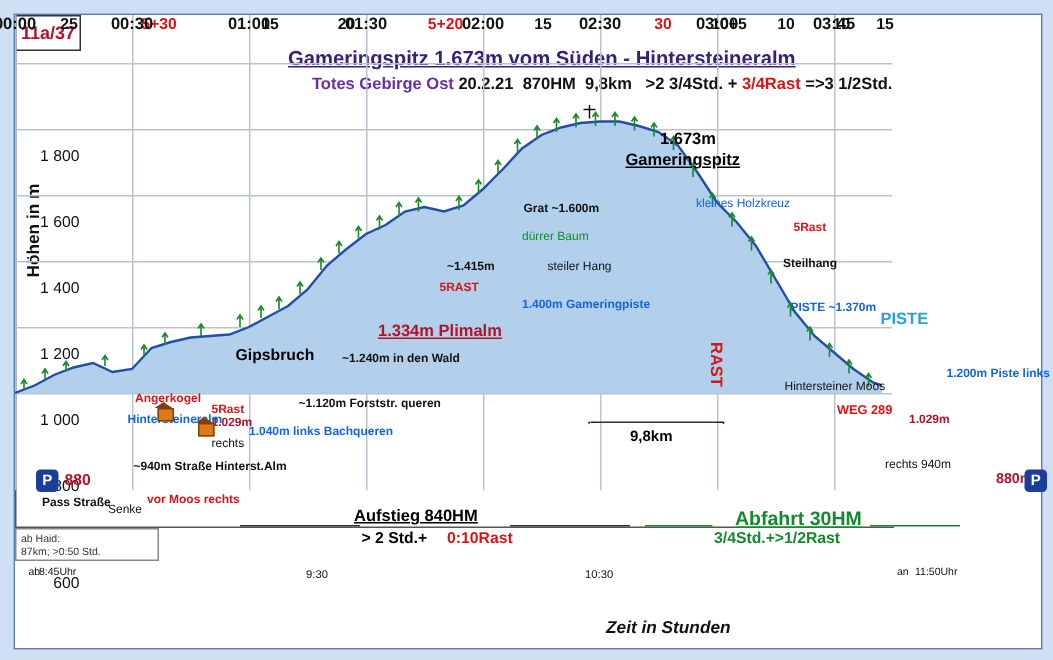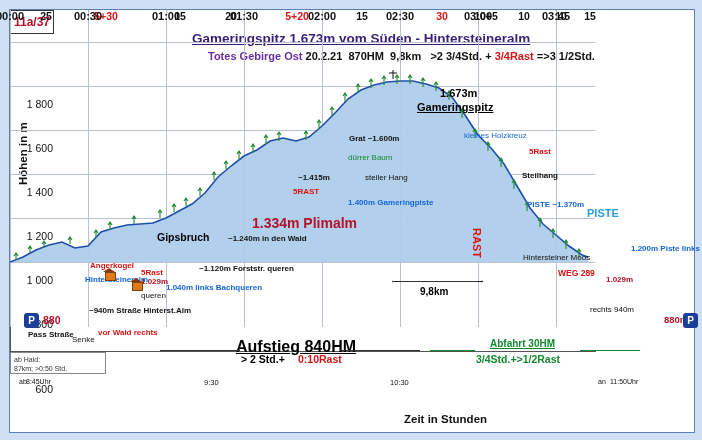--- a/index.html
+++ b/index.html
@@ -19,21 +19,21 @@
   #plot{left:52px;top:62px;width:585px;height:317px;background:#ffffff;border-left:1px solid #555;border-bottom:1px solid #555;}
   #plotinner{position:absolute;left:0;top:0;width:585px;height:317px;overflow:hidden;}
   .gridh{position:absolute;left:0;width:585px;height:1px;background:#b9c3cf;}
   .gridv{position:absolute;top:0;width:1px;height:317px;background:#b9c3cf;}
   .ylab{position:absolute;right:641px;font-size:10.5px;color:#111;text-align:right;width:60px;}
   #ytitle{left:8px;top:175px;font-size:11.5px;font-weight:bold;color:#111;transform:rotate(-90deg);transform-origin:left top;}
 
   
   #xaxisrow{left:52px;top:381px;width:585px;height:18px;}
   .xt{position:absolute;top:0;font-size:11px;font-weight:bold;color:#111;transform:translateX(-50%);}
-  #xtitle{left:394px;top:404px;font-size:11.5px;font-weight:bold;color:#111;}
+  #xtitle{left:394px;top:404px;font-size:11.5px;font-weight:bold;color:#111;font-style:italic;}
   #segrow{left:52px;top:363px;width:585px;height:14px;}
   .seg{position:absolute;top:0;font-size:10.5px;font-weight:bold;transform:translateX(-50%);}
 
   
   .note{position:absolute;font-size:8px;color:#111;white-space:nowrap;}
   .red{color:#d81414;}
   .blue{color:#1565d8;padding-left:25px;}
   .green{color:#138a2e;}
   .darkred{color:#b3132a;}
   .bold{font-weight:bold;}
@@ -154,34 +154,34 @@
   <div class="t bold" style="left:407px;top:92px;font-size:11px;text-decoration:underline">Gameringspitz</div>
 
   <div class="note bold" style="left:339px;top:124px">Grat ~1.600m</div>
   <div class="note blue" style="left:429px;top:121px">kleines Holzkreuz</div>
   <div class="note green" style="left:338px;top:143px">dürrer Baum</div>
   <div class="note" style="left:355px;top:163px">steiler Hang</div>
 
   <div class="note bold" style="left:288px;top:163px">~1.415m</div>
   <div class="note bold red" style="left:283px;top:177px">5RAST</div>
   <div class="note bold blue" style="left:313px;top:188px">1.400m Gameringpiste</div>
-  <div class="note bold darkred" style="left:242px;top:205px;font-size:14px;">1.334m Plimalm</div>
+  <div class="note bold darkred" style="left:242px;top:205px;font-size:11px;text-decoration:underline">1.334m Plimalm</div>
   <div class="note bold" style="left:218px;top:224px">~1.240m in den Wald</div>
   <div class="t bold" style="left:147px;top:222px;font-size:10.5px">Gipsbruch</div>
   <div class="note bold" style="left:189px;top:254px">~1.120m Forststr. queren</div>
   <div class="note bold blue" style="left:131px;top:273px">1.040m links Bachqueren</div>
 
   <div class="note bold red" style="left:80px;top:251px">Angerkogel</div>
   <div class="note bold red" style="left:131px;top:258px">5Rast</div>
   <div class="note bold darkred" style="left:131px;top:267px">1.029m</div>
-  <div class="note" style="left:131px;top:281px">queren</div>
+  <div class="note" style="left:131px;top:281px">rechts</div>
   <div class="note bold blue" style="left:50px;top:265px">Hintersteineralm</div>
   <div class="note bold" style="left:79px;top:296px">~940m Straße Hinterst.Alm</div>
   <div class="note" style="left:62px;top:325px">Senke</div>
-  <div class="note bold red" style="left:88px;top:318px">vor Wald rechts</div>
+  <div class="note bold red" style="left:88px;top:318px">vor Moos rechts</div>
 
   <div class="t bold darkred" style="left:33px;top:305px;font-size:10.5px">880</div>
   <div class="note bold" style="left:18px;top:320px">Pass Straße</div>
   <div class="pbox" style="left:14px;top:303px">P</div>
 
   <div class="note bold" style="left:512px;top:161px">Steilhang</div>
   <div class="note bold red" style="left:519px;top:137px">5Rast</div>
   <div class="note bold blue" style="left:492px;top:190px">PISTE ~1.370m</div>
   <div class="t bold" style="left:577px;top:198px;font-size:11px;color:#2b9fd8">PISTE</div>
   <div class="note" style="left:513px;top:243px">Hintersteiner Moos</div>
@@ -197,24 +197,24 @@
   <div class="hline" style="left:384px;top:271px;width:88px"></div>
   <div class="t" style="left:380px;top:266px;font-size:9px">←</div>
   <div class="t" style="left:466px;top:266px;font-size:9px">→</div>
   <div class="t bold" style="left:410px;top:277px;font-size:10px">9,8km</div>
 
   <div class="hutroof" style="left:93px;top:258px"></div>
   <div class="hut" style="left:95px;top:262px"></div>
   <div class="hutroof" style="left:120px;top:268px"></div>
   <div class="hut" style="left:122px;top:272px"></div>
 
-  <div class="t bold" style="left:226px;top:329px;font-size:16px;text-decoration:underline">Aufstieg 840HM</div>
+  <div class="t bold" style="left:226px;top:329px;font-size:11px;text-decoration:underline">Aufstieg 840HM</div>
   <div class="t bold" style="left:231px;top:344px;font-size:10.5px">&gt; 2 Std.+</div>
   <div class="t bold red" style="left:288px;top:344px;font-size:10.5px">0:10Rast</div>
-  <div class="t bold green" style="left:480px;top:329px;font-size:10px;text-decoration:underline">Abfahrt 30HM</div>
+  <div class="t bold green" style="left:480px;top:329px;font-size:13px;text-decoration:underline">Abfahrt 30HM</div>
   <div class="t bold green" style="left:466px;top:344px;font-size:10.5px">3/4Std.+&gt;1/2Rast</div>
   <div class="hline" style="left:150px;top:340px;width:80px"></div>
   <div class="hline" style="left:330px;top:340px;width:80px"></div>
   <div class="hline" style="left:420px;top:340px;width:45px;background:#138a2e"></div>
   <div class="hline" style="left:570px;top:340px;width:60px;background:#138a2e"></div>
 
   <div id="segrow">
     <div class="seg" style="left:36px;color:#111">25</div>
     <div class="seg" style="left:96px;color:#d81414">5+30</div>
     <div class="seg" style="left:170px;color:#111">15</div>

